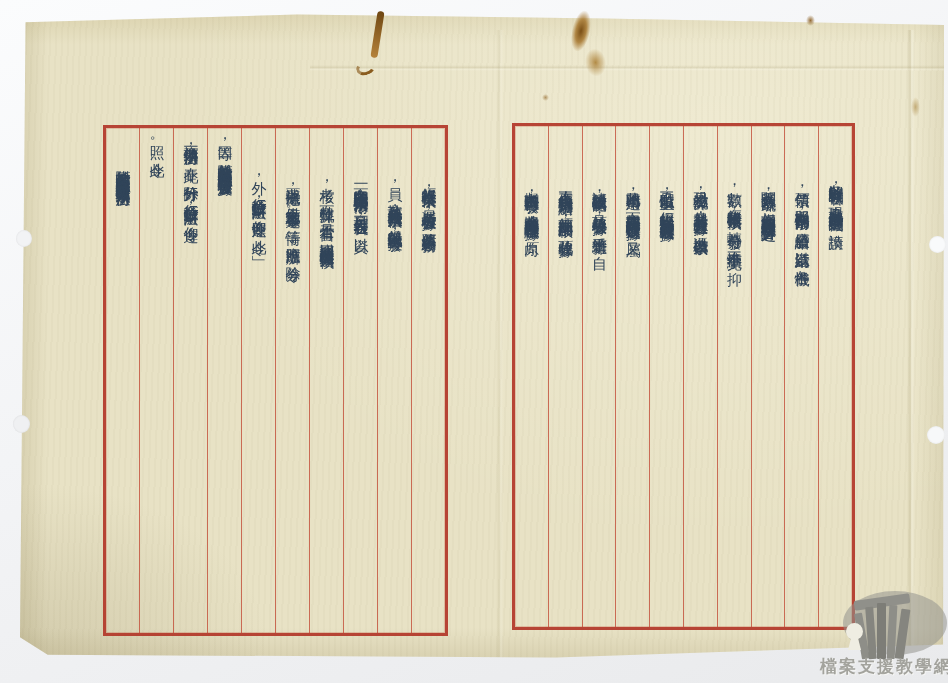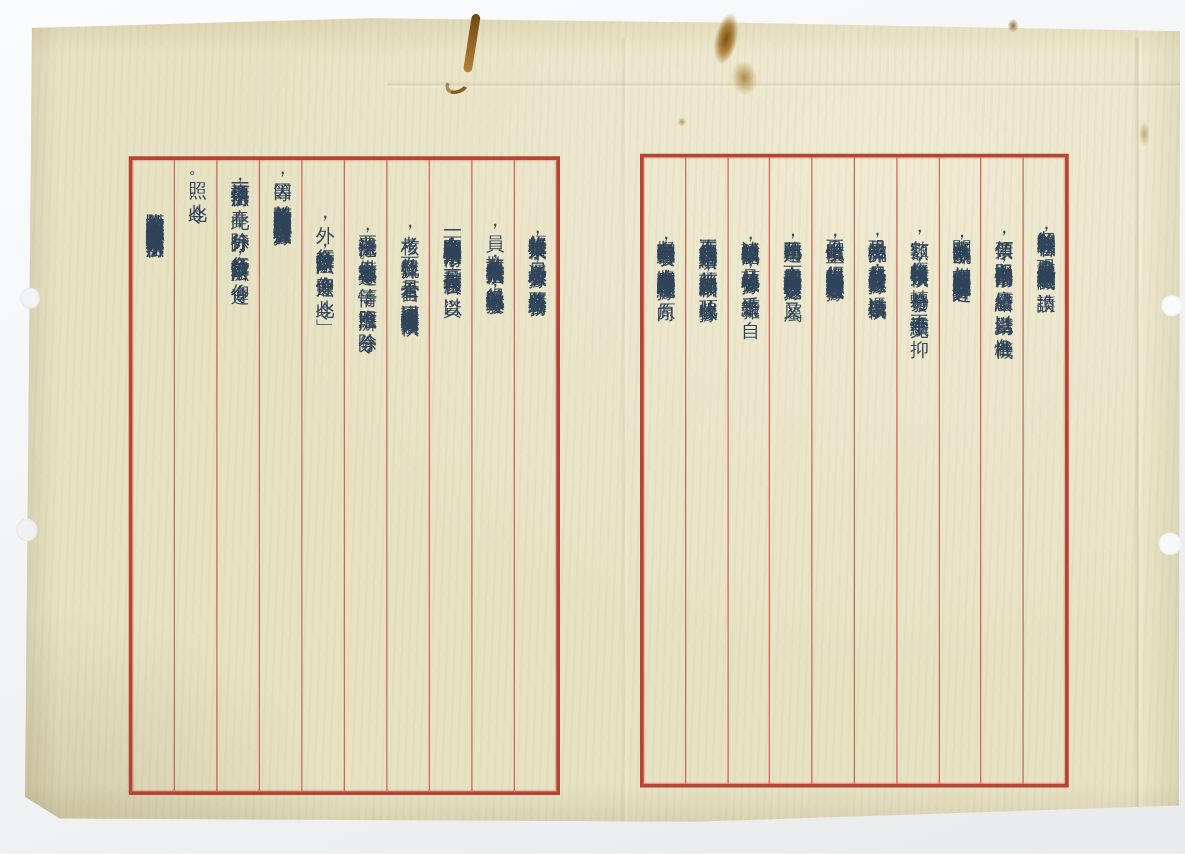--- a/index.html
+++ b/index.html
@@ -151,14 +151,28 @@
       <div class="col">不便再由經收銀行分別填給，茲經由部詳加酌核，此項分收據</div>
       <div class="col">擬由各機關自行填發，將來由各機關憑經收銀行總收據，向原</div>
     </div>
   </div>
 
   <div class="hole hole-l1"></div>
   <div class="hole hole-l2"></div>
   <div class="hole hole-r1"></div>
   <div class="hole hole-r2"></div>
 
+  <div class="watermark">
+    <div class="wm-ellipse"></div>
+    <div class="wm-books">
+      <div class="wm-cover"></div>
+      <div class="wm-spine s1"></div>
+      <div class="wm-spine s2"></div>
+      <div class="wm-spine s3"></div>
+      <div class="wm-spine s4"></div>
+      <div class="wm-spine s5"></div>
+      <div class="wm-keyhole-circle"></div>
+      <div class="wm-keyhole-stem"></div>
+    </div>
+    <div class="wm-text">檔案支援教學網</div>
+  </div>
 
 </div>
 
 </body></html>

